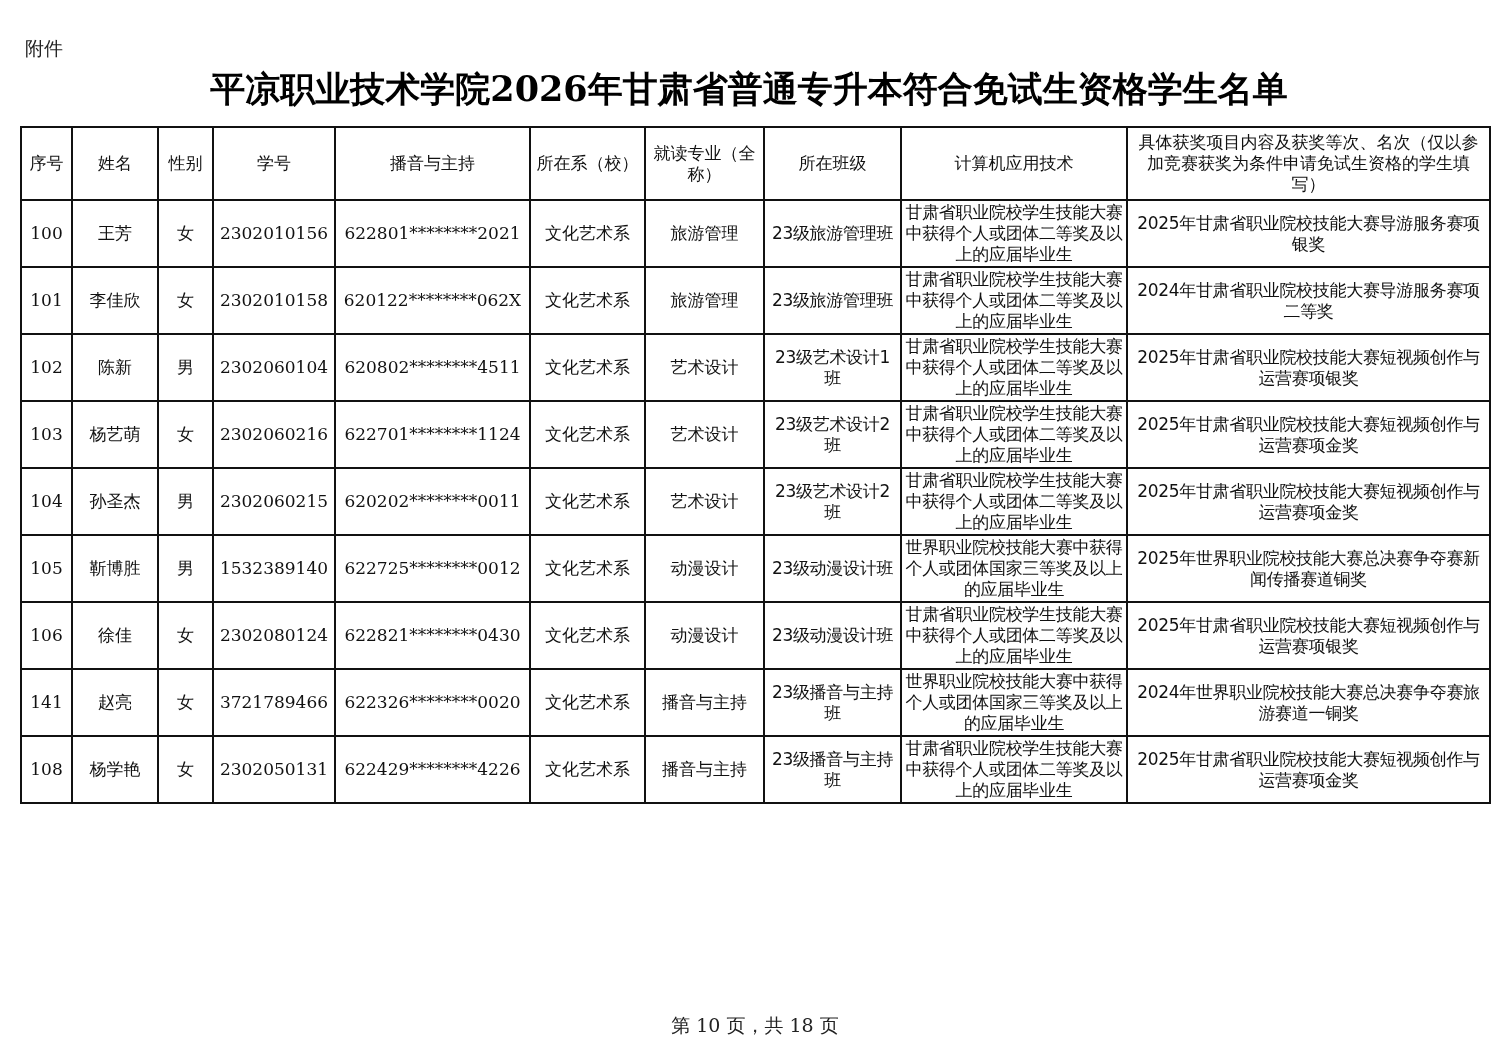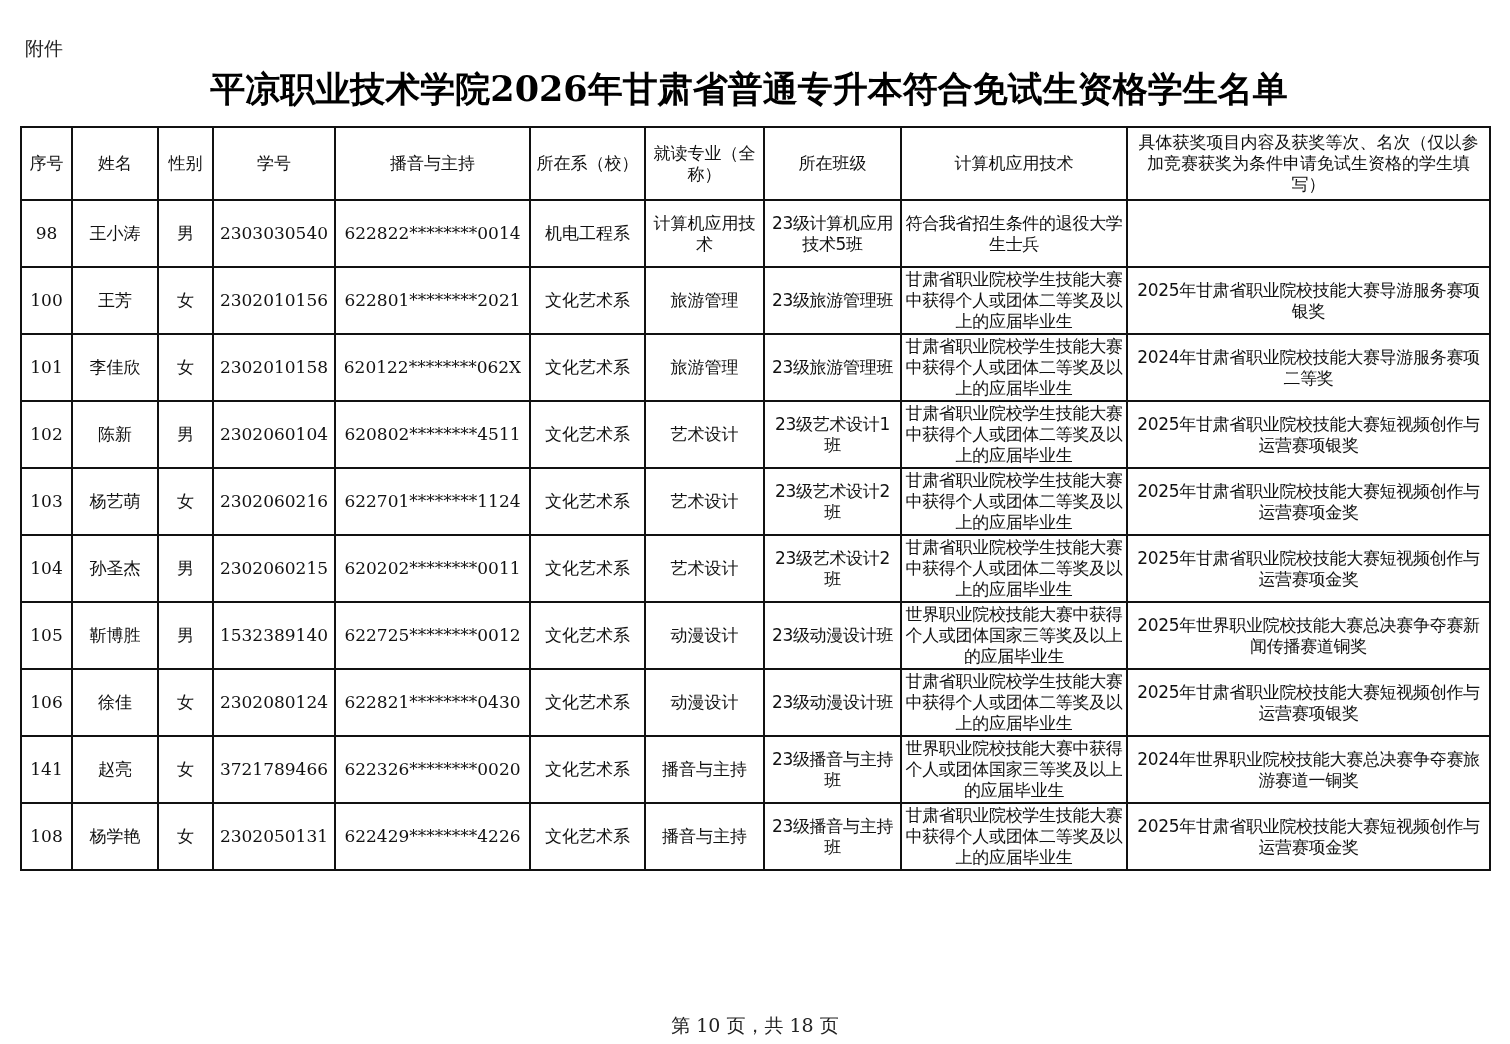--- a/index.html
+++ b/index.html
@@ -68,32 +68,20 @@
       <th>学号</th>
       <th>播音与主持</th>
       <th>所在系（校）</th>
       <th>就读专业（全称）</th>
       <th>所在班级</th>
       <th>计算机应用技术</th>
       <th>具体获奖项目内容及获奖等次、名次（仅以参加竞赛获奖为条件申请免试生资格的学生填写）</th>
     </tr>
   </thead>
   <tbody id="roster-body">
-      <tr>
-        <td class="num">98</td>
-        <td>王小涛</td>
-        <td>男</td>
-        <td class="num">2303030540</td>
-        <td class="num">622822********0014</td>
-        <td>机电工程系</td>
-        <td>计算机应用技术</td>
-        <td class="small">23级计算机应用技术5班</td>
-        <td class="small">符合我省招生条件的退役大学生士兵</td>
-        <td class="small"></td>
-      </tr>
       <tr>
         <td class="num">100</td>
         <td>王芳</td>
         <td>女</td>
         <td class="num">2302010156</td>
         <td class="num">622801********2021</td>
         <td>文化艺术系</td>
         <td>旅游管理</td>
         <td class="small">23级旅游管理班</td>
         <td class="small">甘肃省职业院校学生技能大赛中获得个人或团体二等奖及以上的应届毕业生</td>

